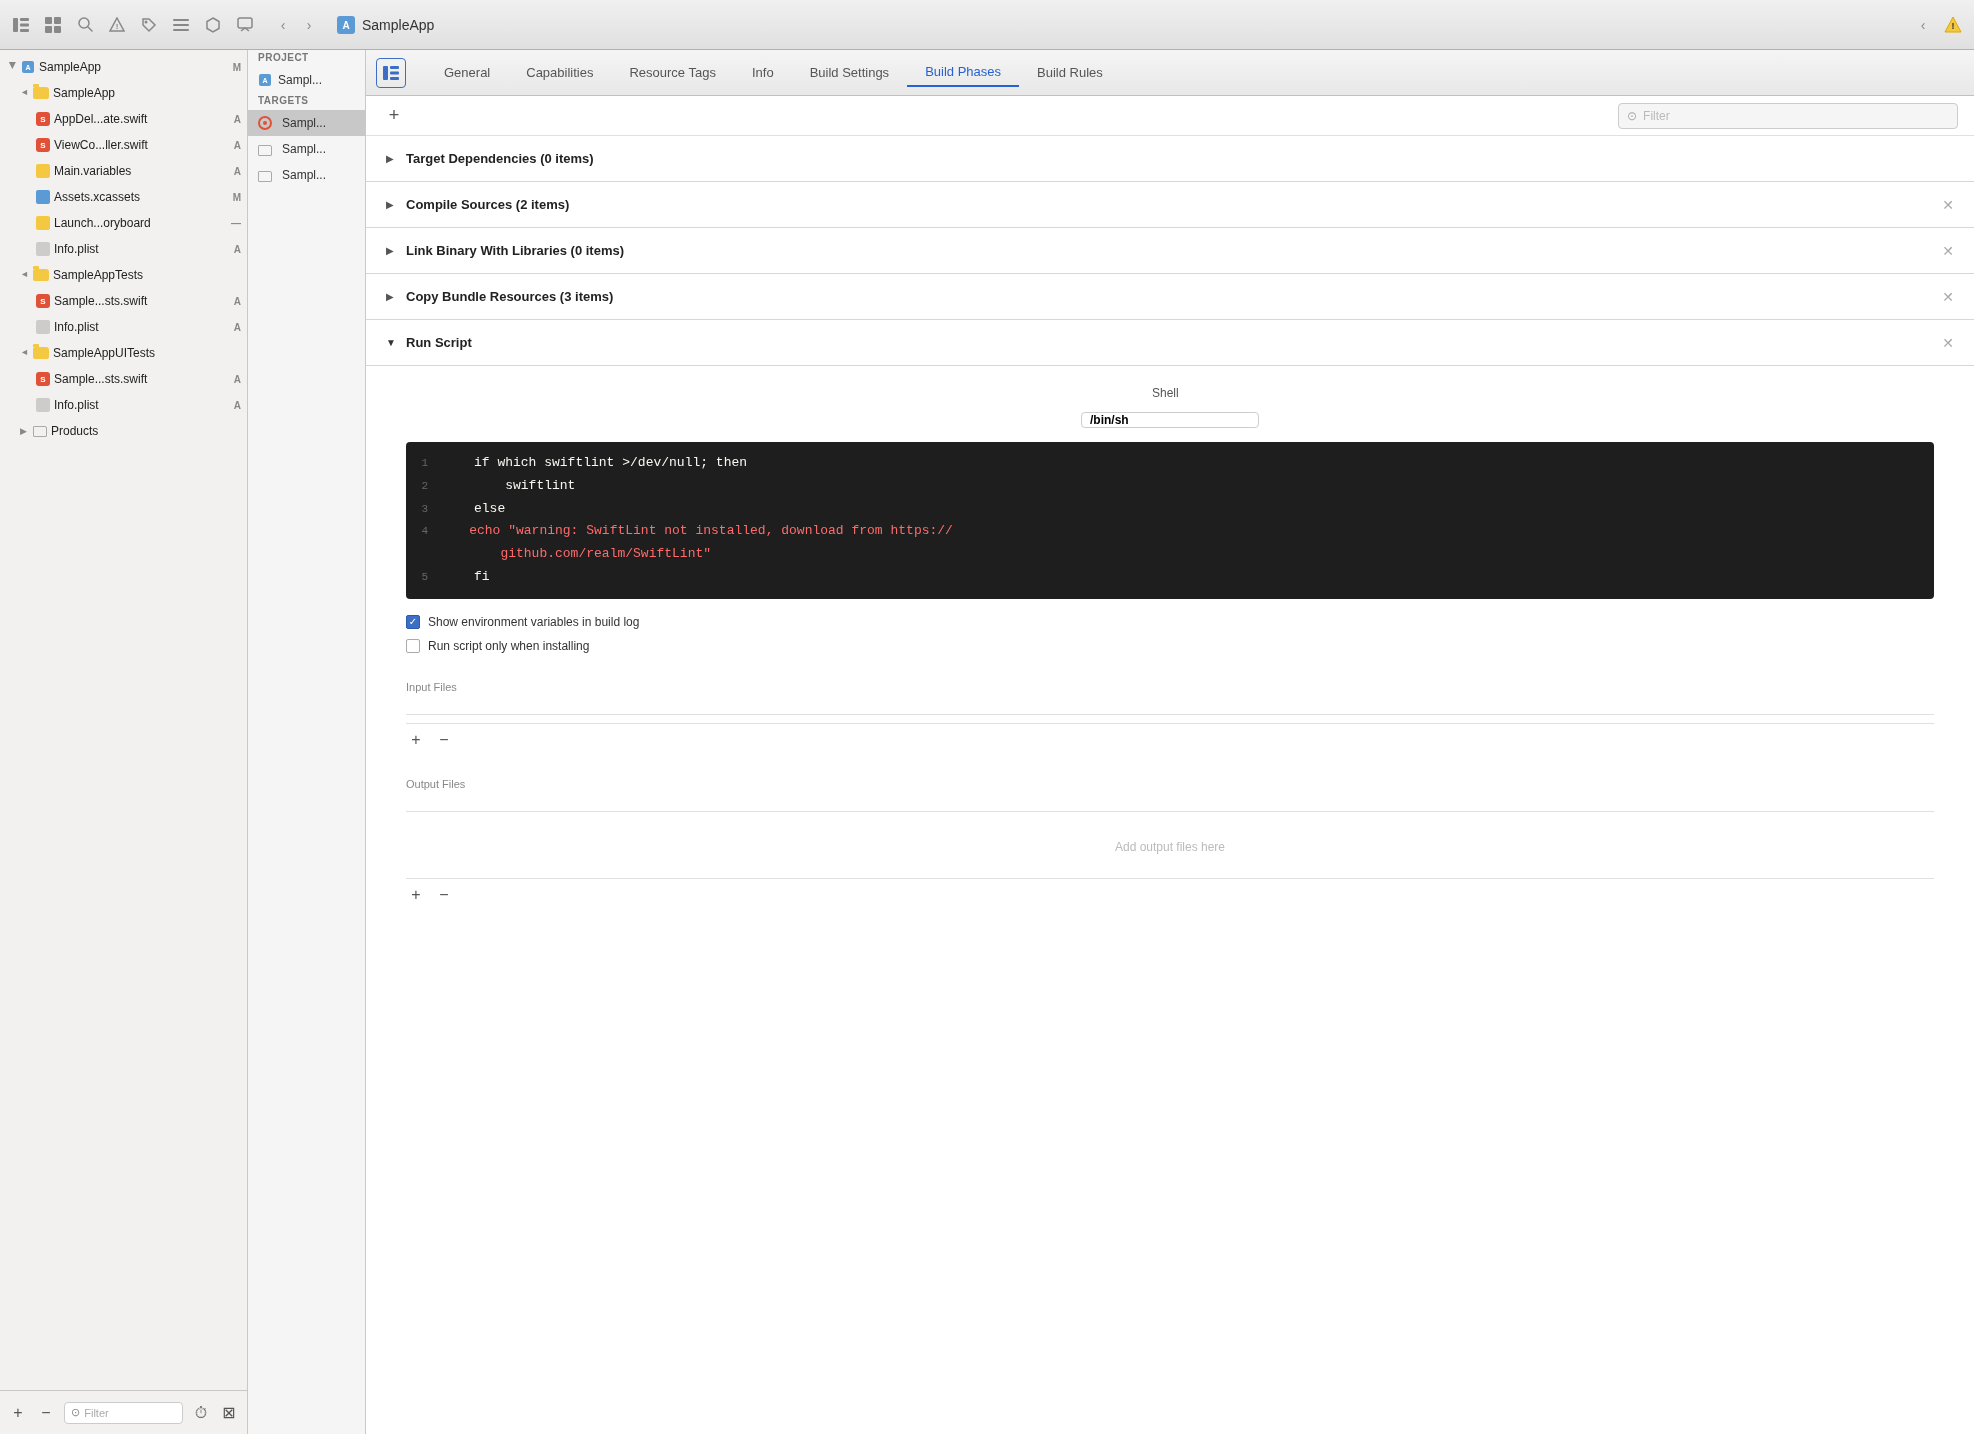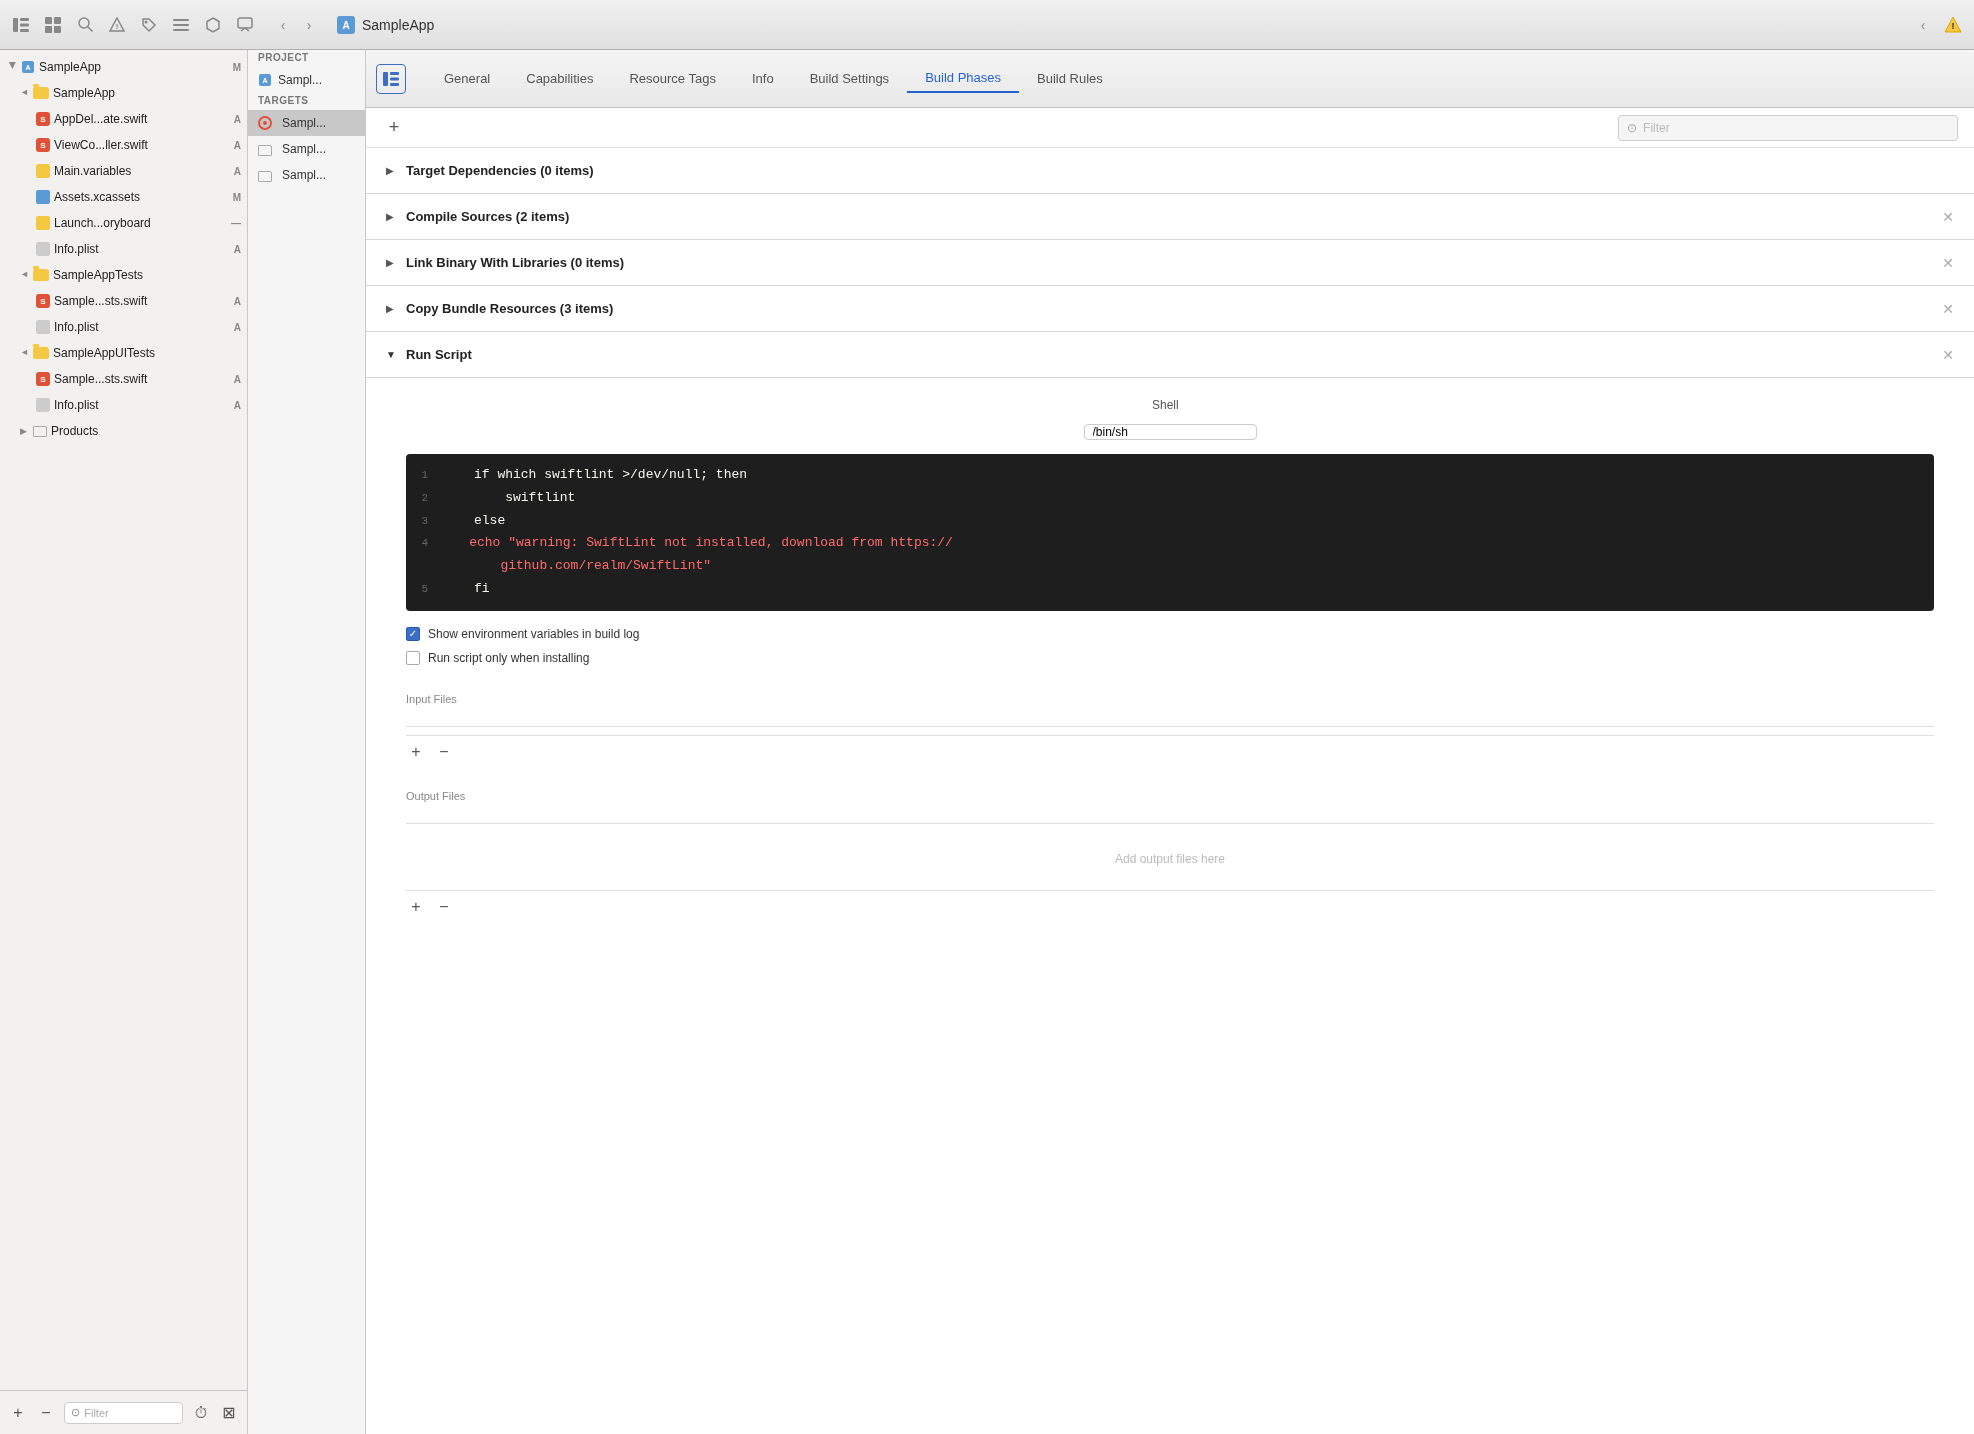--- a/index.html
+++ b/index.html
@@ -247,21 +247,21 @@
       display: flex;
       flex-direction: column;
       background: #ffffff;
       overflow: hidden;
     }
 
     
     .tabs-bar {
       display: flex;
       align-items: center;
-      height: 58px;
+      height: 46px;
       background: linear-gradient(to bottom, #f5f5f5, #e8e8e8);
       border-bottom: 1px solid #c0c0c0;
       padding: 0 10px;
       gap: 0;
       flex-shrink: 0;
     }
     .sidebar-toggle {
       width: 30px;
       height: 30px;
       display: flex;
@@ -381,20 +381,21 @@
       width: 36px;
     }
     .shell-input {
       flex: 1;
       height: 28px;
       border: 1px solid #ccc;
       border-radius: 4px;
       padding: 0 8px;
       font-size: 12px;
       background: white;
+      font-weight: bold;
     }
 
     
     .code-editor {
       background: #1e1e1e;
       border-radius: 4px;
       padding: 10px 0;
       margin-bottom: 16px;
       font-family: "SF Mono", "Menlo", "Monaco", "Courier New", monospace;
       font-size: 13px;

